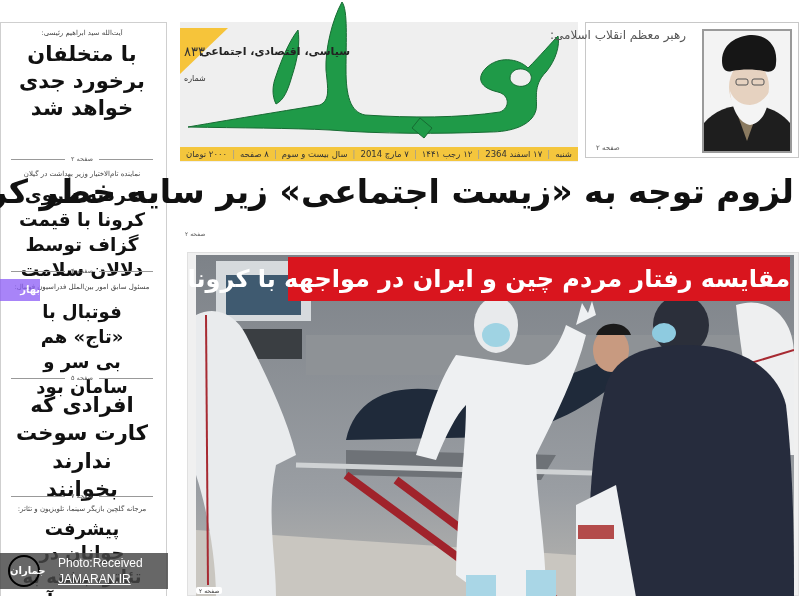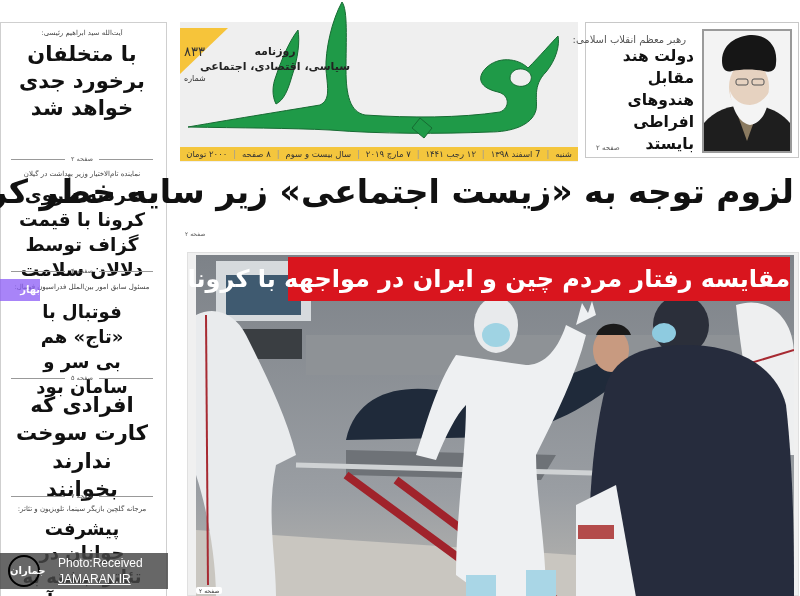--- a/index.html
+++ b/index.html
@@ -12,21 +12,21 @@
   .issue-badge svg { position: absolute; left: 0; top: 0; }
   .issue-label { position: absolute; left: 4px; top: 6px; font-size: 8px; color: #333; direction: rtl; margin-top: 40px; }
   .issue-num { position: absolute; left: 4px; top: 16px; font-size: 13px; color: #333; font-weight: normal; }
   .logo { position: absolute; left: 0; top: -22px; width: 398px; height: 160px; }
   .tagline { position: absolute; right: 228px; top: 22px; text-align: center; font-size: 11px; font-weight: bold; color: #222; line-height: 15px; }
   .dateline { position: absolute; left: 180px; top: 147px; width: 398px; height: 14px; background: #f4c63d; font-size: 8.5px; color: #333; display: flex; justify-content: space-between; align-items: center; padding: 0 6px; white-space: nowrap; }
   .dateline span.sep { color: #999; }
 
   
   .leader-box { position: absolute; left: 585px; top: 22px; width: 214px; height: 136px; border: 1px solid #c8c8c8; background: #fff; }
-  .leader-kicker { position: absolute; right: 112px; top: 5px; font-size: 10px; color: #555; white-space: nowrap; margin-top: 6px; }
+  .leader-kicker { position: absolute; right: 112px; top: 5px; font-size: 12px; color: #555; white-space: nowrap; }
   .leader-headline { position: absolute; right: 104px; top: 22px; width: 100px; font-size: 15.5px; font-weight: bold; line-height: 22px; text-align: right; color: #111; }
   .leader-page { position: absolute; left: 10px; bottom: 5px; font-size: 7px; color: #555; }
   .leader-photo { position: absolute; right: 6px; top: 6px; width: 90px; height: 124px; border: 2px solid #9a9a9a; background: #f2f2f2; overflow: hidden; }
 
   
   .left-col { position: absolute; left: 0; top: 22px; width: 167px; height: 574px; border: 1px solid #cfcfcf; border-bottom: none; background: #fff; }
   .story { position: absolute; left: 0; width: 162px; text-align: center; }
   .story .kicker { font-size: 7px; color: #444; white-space: nowrap; overflow: hidden; }
   .story .headline { font-size: 21px; font-weight: bold; line-height: 27px; color: #111; margin-top: 4px; }
   .page-rule { position: absolute; left: 10px; width: 142px; height: 10px; display: flex; align-items: center; justify-content: center; }
@@ -103,32 +103,31 @@
     </g>
   </svg>
   <div class="issue-badge">
     <svg width="48" height="46">
         <polygon points="0,0 48,0 0,46" fill="#f6c43a"></polygon>
       </svg>
     <div class="issue-label">شماره</div>
     <div class="issue-num">۸۳۳</div>
   </div>
   <div class="tagline">
-    <div>روزنامه</div>
     <div>سیاسی، اقتصادی، اجتماعی</div>
   </div>
 </div>
 <div class="dateline">
   <span>شنبه</span>
     <span class="sep">|</span>
-  <span>7 اسفند ۱۳۹۸</span>
+  <span>۱۷ اسفند 2364</span>
     <span class="sep">|</span>
   <span>۱۲ رجب ۱۴۴۱</span>
     <span class="sep">|</span>
-  <span>۷ مارچ ۲۰۱۹</span>
+  <span>۷ مارچ 2014</span>
     <span class="sep">|</span>
   <span>سال بیست و سوم</span>
     <span class="sep">|</span>
   <span>۸ صفحه</span>
     <span class="sep">|</span>
   <span>۲۰۰۰ تومان</span>
 </div>
 
 <div class="leader-box">
   <div class="leader-photo">
@@ -137,21 +136,20 @@
       <path d="M0,120 L0,92 C10,80 25,74 43,74 C61,74 76,80 86,92 L86,120 Z" fill="#1e1e1e"></path>
       <path d="M30,74 L43,110 L56,74 Z" fill="#8a7a60"></path>
       <ellipse cx="45" cy="56" rx="20" ry="26" fill="#e6d2c0"></ellipse>
       <path d="M26,60 C28,80 36,92 46,94 C58,92 64,80 66,60 C60,70 52,74 46,74 C38,74 30,70 26,60 Z" fill="#f4f4f4"></path>
       <path d="M18,30 C18,10 38,4 48,4 C62,4 74,14 72,32 C72,40 66,42 60,40 C50,38 38,38 28,40 C22,42 18,38 18,30 Z" fill="#161616"></path>
       <rect x="32" y="48" width="12" height="6" rx="2" fill="none" stroke="#555" stroke-width="1"></rect>
       <rect x="48" y="48" width="12" height="6" rx="2" fill="none" stroke="#555" stroke-width="1"></rect>
     </svg>
   </div>
   <div class="leader-kicker">رهبر معظم انقلاب اسلامی:</div>
-  <div class="leader-headline">دولت هند مقابل هندوهای افراطی بایستد</div>
   <div class="leader-page">صفحه ۲</div>
 </div>
 
 <div class="main-headline">لزوم توجه به «زیست اجتماعی» زیر سایه خطر کرونا</div>
 <div class="main-page">صفحه ۲</div>
 
 <div class="photo-frame">
   <div class="photo">
     <svg width="598" height="342" viewBox="0 0 598 342">
       <defs>

